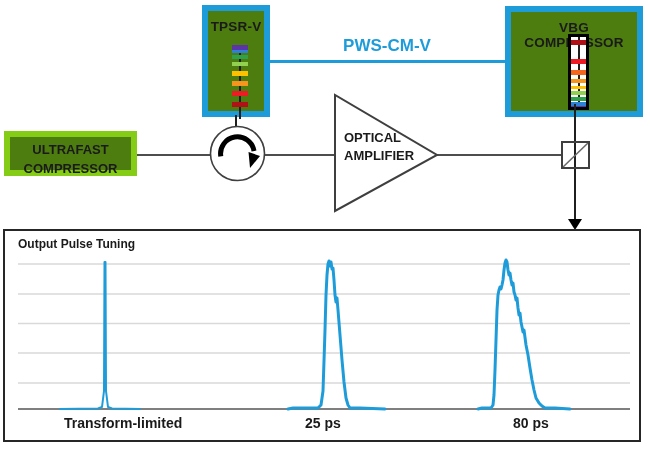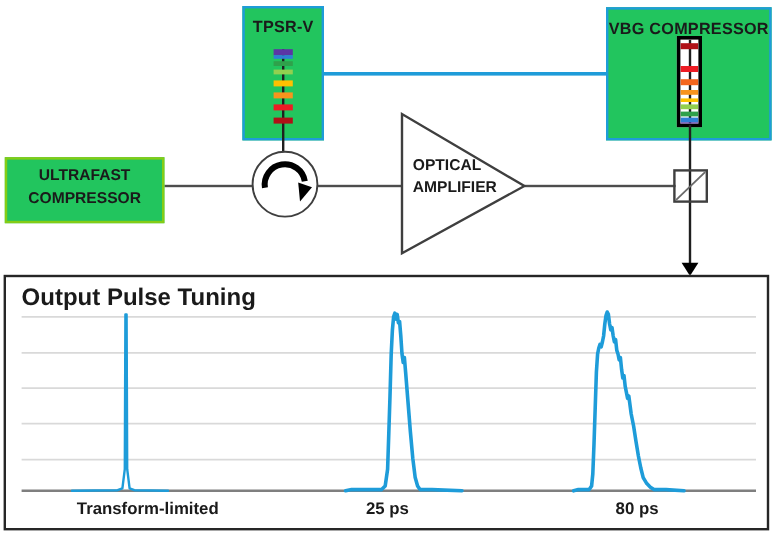--- a/index.html
+++ b/index.html
@@ -6,53 +6,54 @@
   .stage{
     position:relative;width:650px;height:450px;background:#ffffff;overflow:hidden;
     font-family:"Liberation Sans",sans-serif;font-weight:bold;color:#1a1a1a;
   }
   .abs{position:absolute;box-sizing:border-box;}
   
   .hline{position:absolute;height:2px;background:#4d4d4d;}
   .vline{position:absolute;width:2px;background:#1f1f1f;}
   .hline.blue{background:#1e9cd9;}
   
-  .box{position:absolute;background:#22c55e;box-sizing:border-box;border:2px solid #84cc16;}
+  .box{position:absolute;background:#4d7c0f;box-sizing:border-box;border:6px solid #84cc16;}
   .box.blue{border-color:#1e9cd9;}
   .box-title{text-align:center;font-size:13.5px;letter-spacing:.2px;padding-top:8px;}
   .osc-text{text-align:center;font-size:13px;line-height:19px;padding-top:3px;}
   .pws-label{position:absolute;color:#1e9cd9;font-size:17px;text-align:center;}
   .amp-text{position:absolute;font-size:13px;line-height:18px;}
   
   .grating{position:absolute;}
   .grating .gline{position:absolute;left:50%;margin-left:-1px;top:0;bottom:0;width:2px;background:#1f1f1f;}
   .grating-bar{position:absolute;left:0;right:0;}
   .vbg-cell{position:absolute;border:3px solid #000000;background:#ffffff;box-sizing:border-box;}
   
   .splitter{position:absolute;border:2px solid #3f3f3f;background:transparent;box-sizing:border-box;}
   
   .arrowhead-down{position:absolute;width:0;height:0;
     border-left:7px solid transparent;border-right:7px solid transparent;border-top:11px solid #000000;}
   
   .panel{position:absolute;left:3px;top:229px;width:638px;height:213px;border:2px solid #262626;background:#ffffff;box-sizing:border-box;}
-  .panel-title{position:absolute;left:13px;top:6px;font-size:20px;}
+  .panel-title{position:absolute;left:13px;top:6px;font-size:12px;}
   .pulse-label{position:absolute;top:184px;font-size:14px;}
 </style>
 </head>
 <body>
 
 <div class="stage">
 
   <div class="hline blue" style="left:269px;top:60px;width:236px;height:3px"></div>
+  <div class="pws-label" style="left:322px;top:36px;width:130px">PWS-CM-V</div>
 
   <div class="hline" style="left:137px;top:154px;width:74px"></div>
   <div class="hline" style="left:264px;top:154px;width:72px"></div>
   <div class="hline" style="left:437px;top:154px;width:126px"></div>
 
-  <div class="box" style="left:4px;top:131px;width:133px;height:55px">
+  <div class="box" style="left:4px;top:131px;width:133px;height:45px">
     <div class="osc-text">
       <div>ULTRAFAST</div>
       <div>COMPRESSOR</div>
     </div>
   </div>
 
   <div class="box blue" style="left:202px;top:5px;width:68px;height:112px">
     <div class="box-title">TPSR-V</div>
     <div class="grating" style="left:24px;top:34px;width:16px;height:74px">
       <div class="gline"></div>

